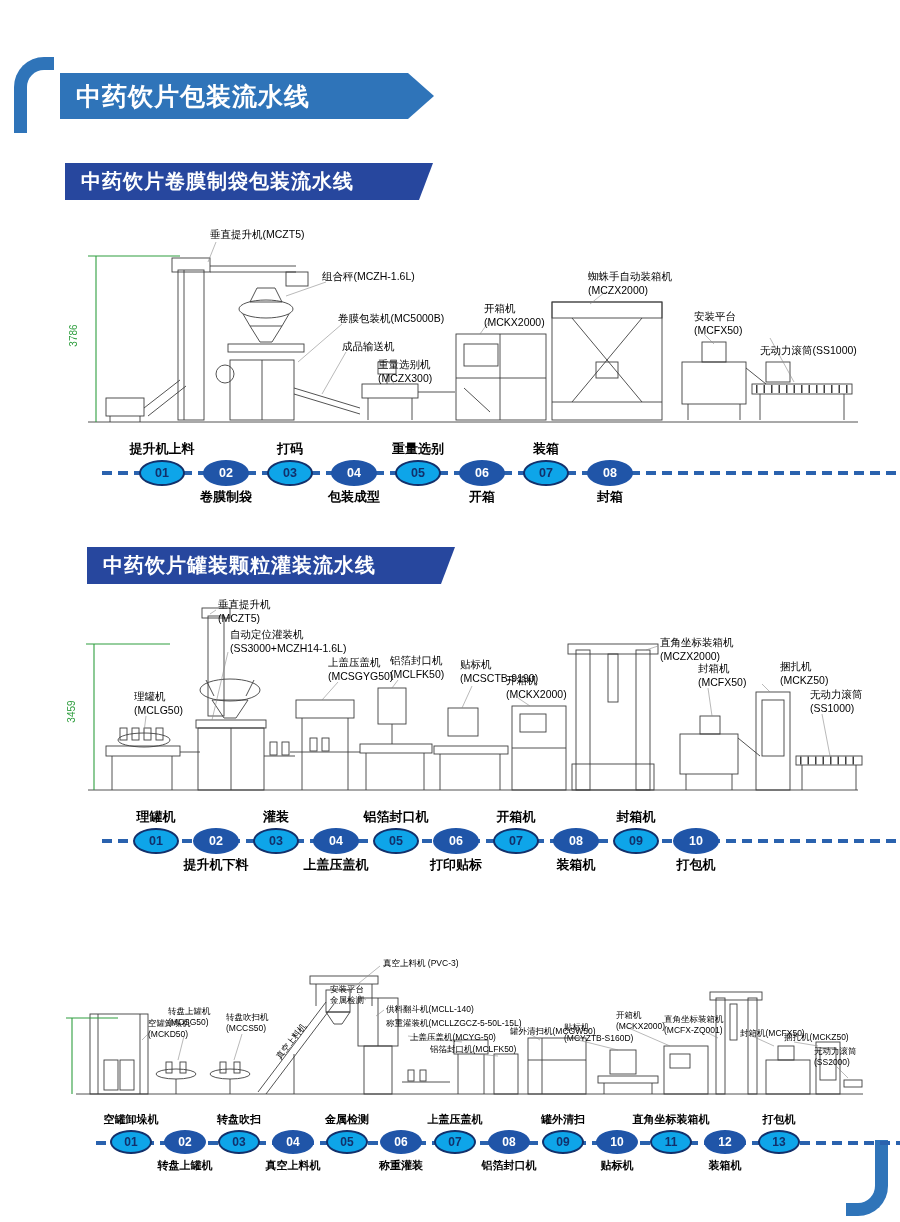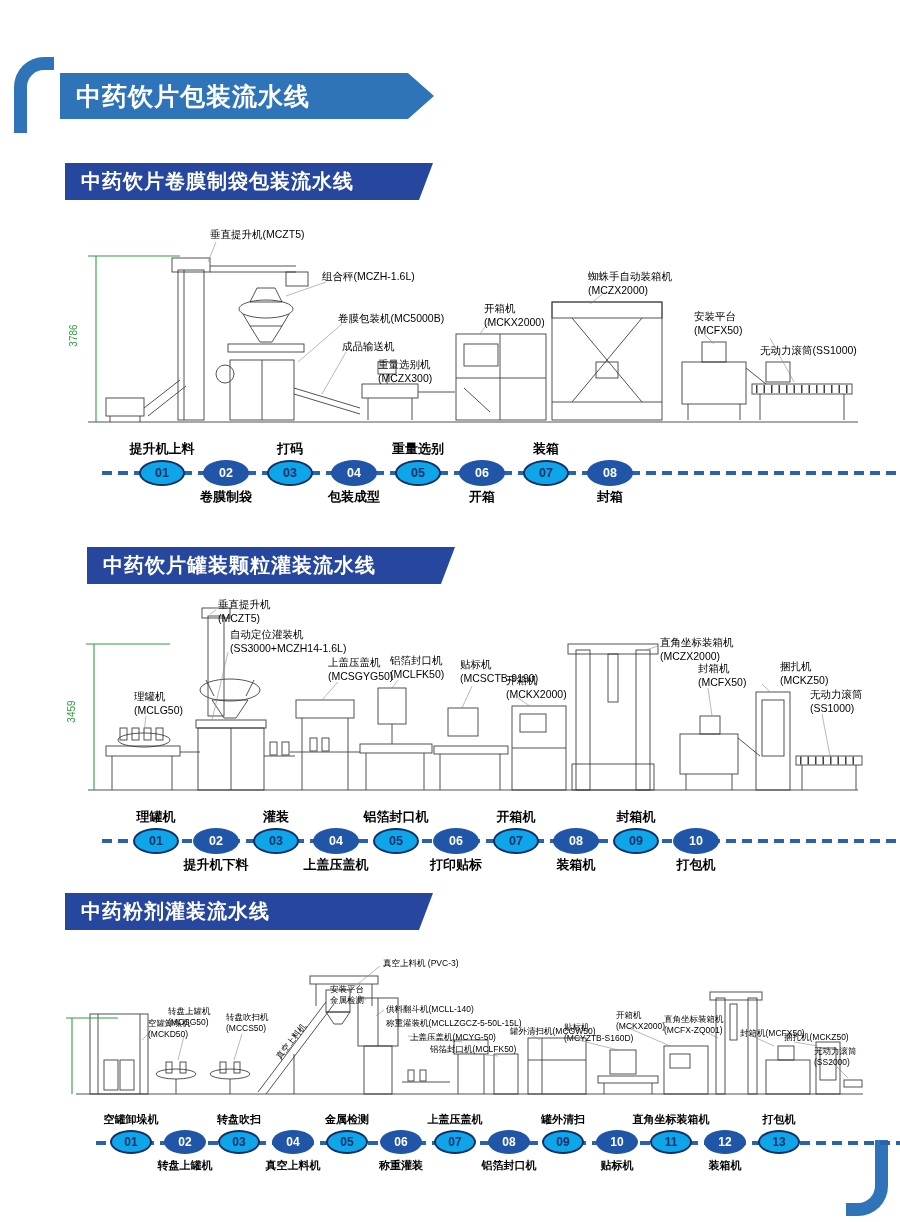--- a/index.html
+++ b/index.html
@@ -382,23 +382,20 @@
     </div>
     <div class="step w60">
       <div class="slot"></div>
       <div class="badge fill">10</div>
       <div class="slot">
           <span class="step-label">打包机</span>
         </div>
     </div>
   </div>
 
-  <div class="sec-header" style="left:65px; top:893px;">
-    <span>中药粉剂灌装流水线</span>
-  </div>
 
   <div class="draw-wrap s3" style="left:58px; top:942px; width:815px; height:165px;">
     <svg class="draw" viewBox="0 0 815 165">
       <g class="m">
         <line x1="18" y1="152" x2="805" y2="152"></line>
         <rect x="32" y="72" width="58" height="80"></rect>
         <line x1="40" y1="72" x2="40" y2="152"></line>
           <line x1="82" y1="72" x2="82" y2="152"></line>
         <rect x="46" y="118" width="14" height="30"></rect>
           <rect x="62" y="118" width="14" height="30"></rect>

